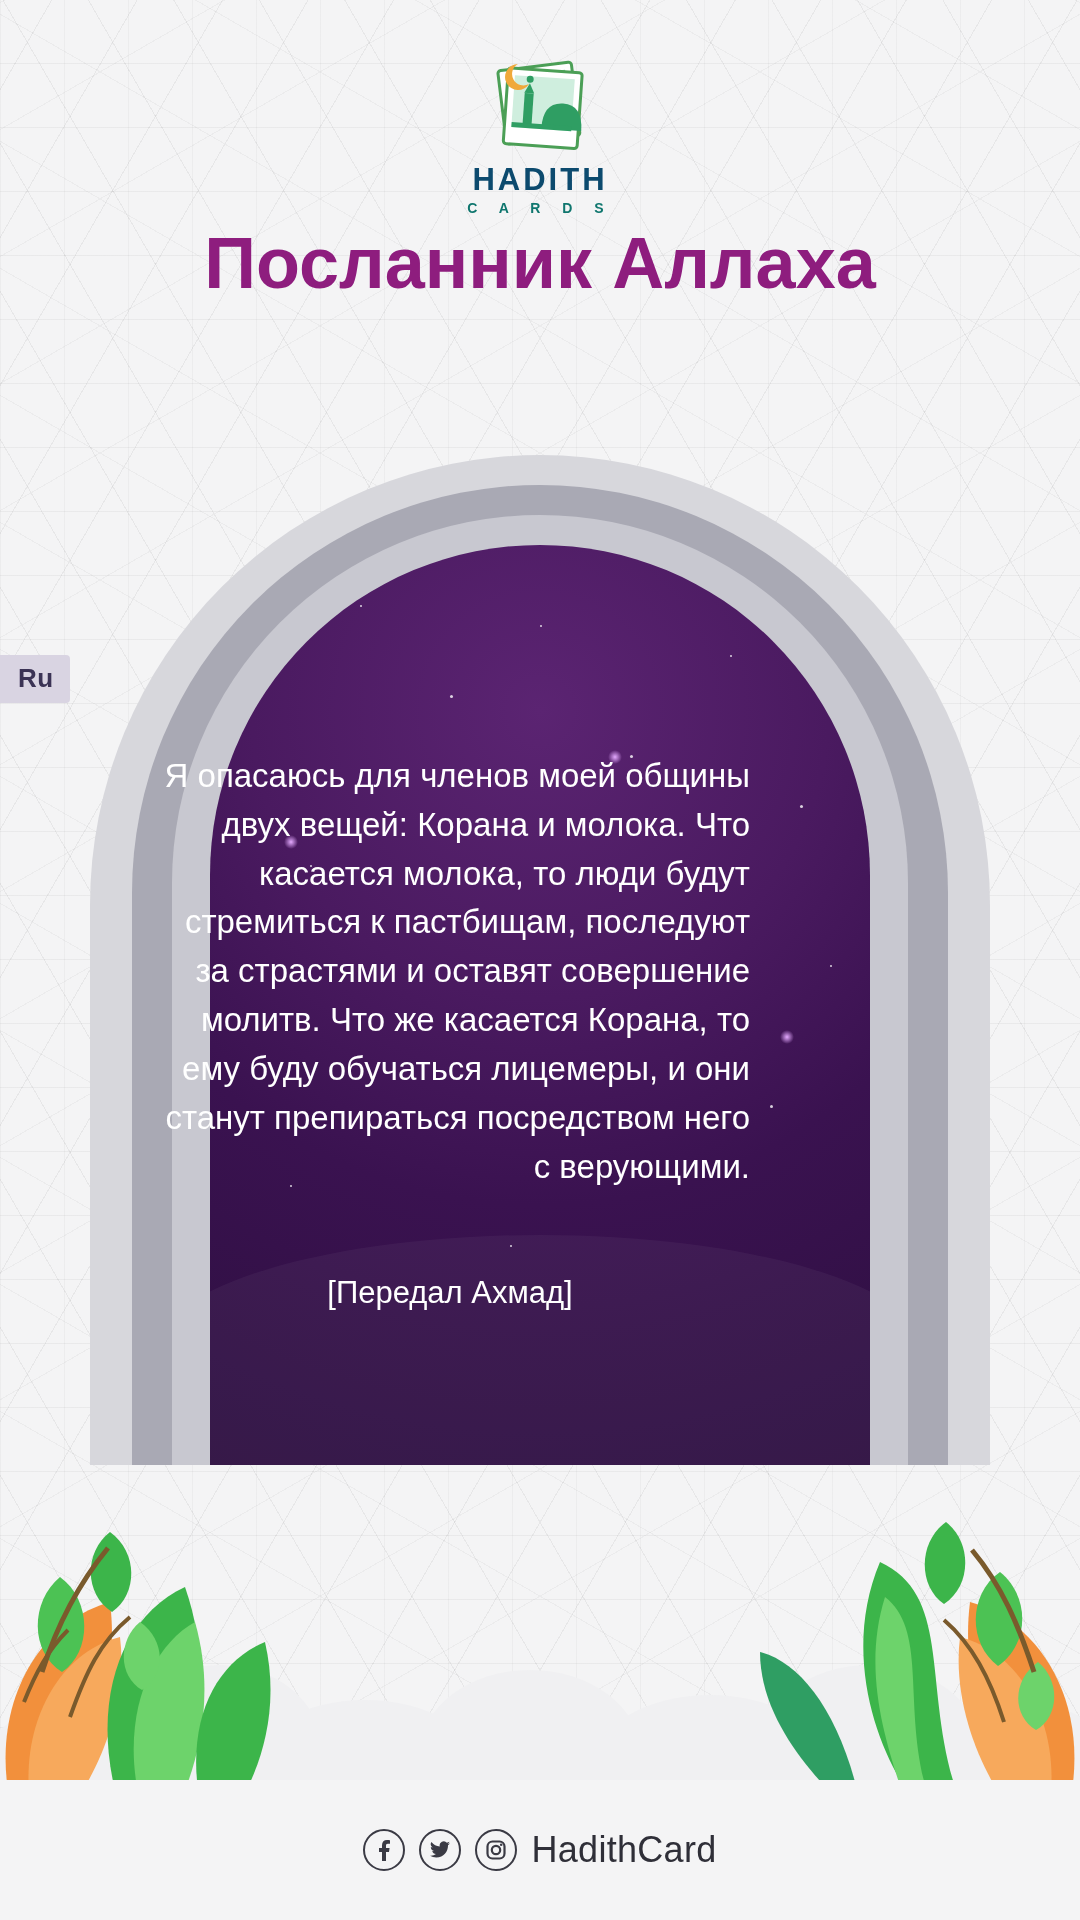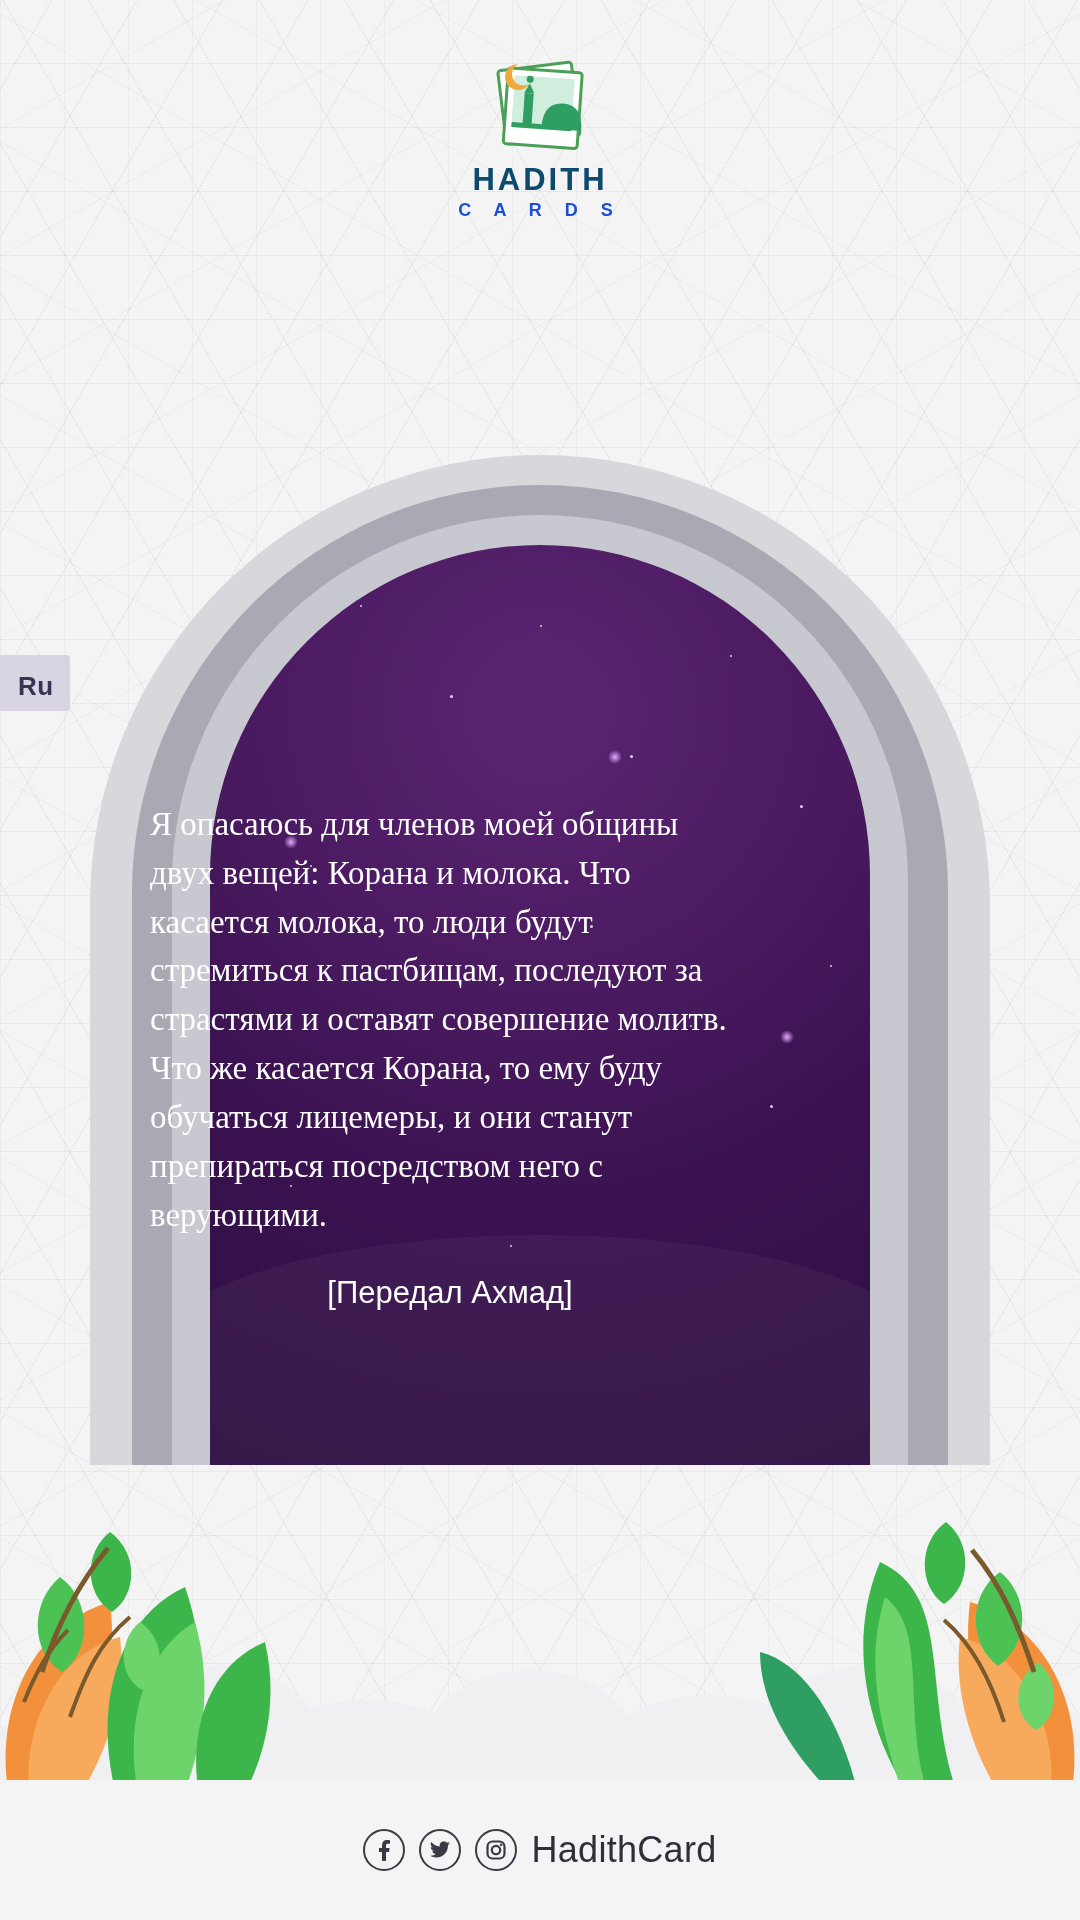--- a/index.html
+++ b/index.html
@@ -26,42 +26,42 @@
     background-image:
       repeating-linear-gradient(30deg, rgba(0,0,0,0.035) 0 1px, transparent 1px 110px),
       repeating-linear-gradient(-30deg, rgba(0,0,0,0.035) 0 1px, transparent 1px 110px);
   }
 
   
   .lang-tag{
     position:absolute;left:0;top:655px;
     background:#d9d4e2;color:#3b3355;
     font-size:26px;font-weight:bold;
-    padding:16px 16px 9px 18px;
+    padding:8px 16px 9px 18px;
     border-radius:0 4px 4px 0;
     z-index:40;
     letter-spacing:.5px;
   }
 
   
   .logo-wrap{
     position:absolute;top:48px;left:0;right:0;
     display:flex;flex-direction:column;align-items:center;
     z-index:20;
   }
   .logo-mark{width:120px;height:104px;position:relative;}
   .logo-title{
     margin-top:10px;
     font-size:31px;font-weight:bold;letter-spacing:3px;
     color:#0c4a6e;
   }
   .logo-sub{
     margin-top:2px;
-    font-size:18px;font-weight:bold;letter-spacing:9px;
-    color:#1d4ed8;
+    font-size:14px;font-weight:bold;letter-spacing:9px;
+    color:#0f766e;
   }
 
   
   .head-wrap{
     position:absolute;top:218px;left:0;right:0;text-align:center;z-index:20;
   }
   .head-1{
     font-size:62px;font-weight:bold;color:#46396b;letter-spacing:1px;line-height:1;
   }
   .head-2{
@@ -97,25 +97,24 @@
   .glow{position:absolute;width:14px;height:14px;border-radius:50%;
         background:radial-gradient(circle,#e4aaff 0%,rgba(200,120,255,0) 70%);}
   .hill{
     position:absolute;bottom:0;left:-8%;width:116%;height:230px;
     background:rgba(255,255,255,0.045);
     border-radius:50% 50% 0 0;
   }
 
   
   .hadith{
-    position:absolute;left:150px;top:800px;width:600px;
-    color:#ffffff;text-align:left;
+    position:absolute;left:150px;top:752px;width:600px;
+    color:#ffffff;text-align:right;
     font-size:33px;line-height:1.48;
     z-index:22;
-    font-family:Liberation Serif, serif;
   }
   .source{
     position:absolute;left:150px;top:1275px;width:600px;
     color:#ffffff;text-align:center;font-size:31px;z-index:22;
   }
 
   
   .clouds{
     position:absolute;left:0;right:0;bottom:125px;height:170px;z-index:25;
   }
@@ -167,20 +166,21 @@
         <rect x="33" y="76" width="60" height="5" fill="#2f9e63"></rect>
       </g>
       <path d="M38 16 a13 13 0 1 0 11 20 a11 11 0 1 1 -11 -20 z" fill="#f0a93b"></path>
     </svg>
   </div>
   <div class="logo-title">HADITH</div>
   <div class="logo-sub">C A R D S</div>
 </div>
 
 <div class="head-wrap">
+  <div class="head-2">Посланник Аллаха</div>
 </div>
 
 <div class="arch-outer">
   <div class="arch-layer l1"></div>
   <div class="arch-layer l2"></div>
   <div class="arch-layer l3"></div>
   <div class="arch-inner">
     <div class="stars">
       <span class="star" style="left:60px;top:120px;width:3px;height:3px;"></span>
       <span class="star" style="left:150px;top:60px;width:2px;height:2px;"></span>

